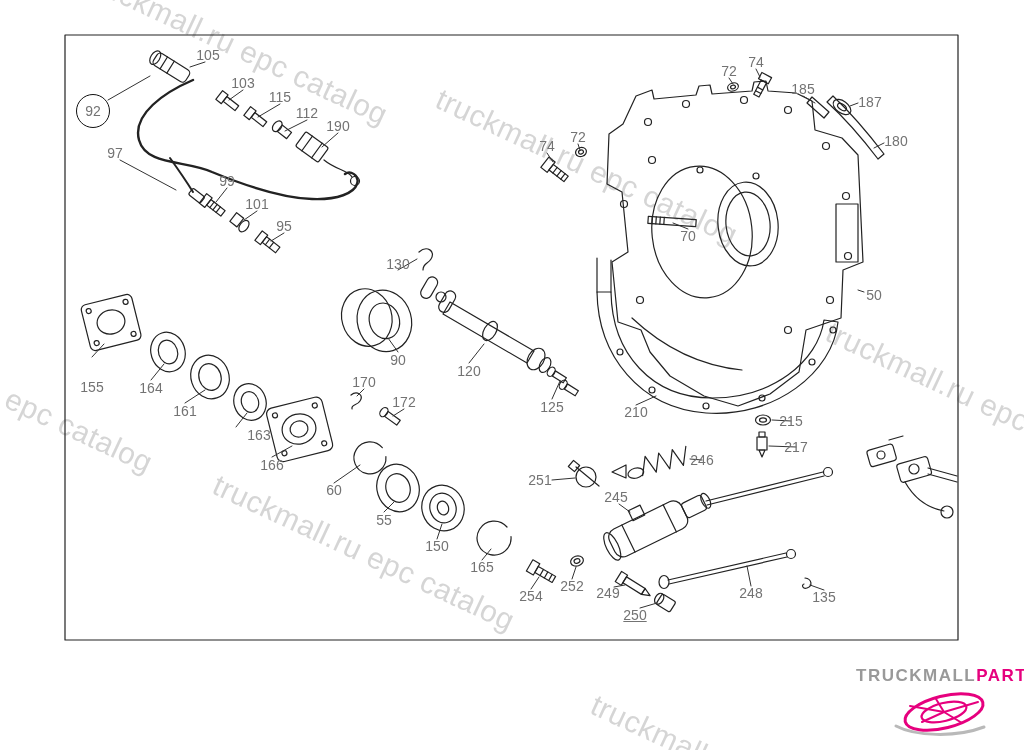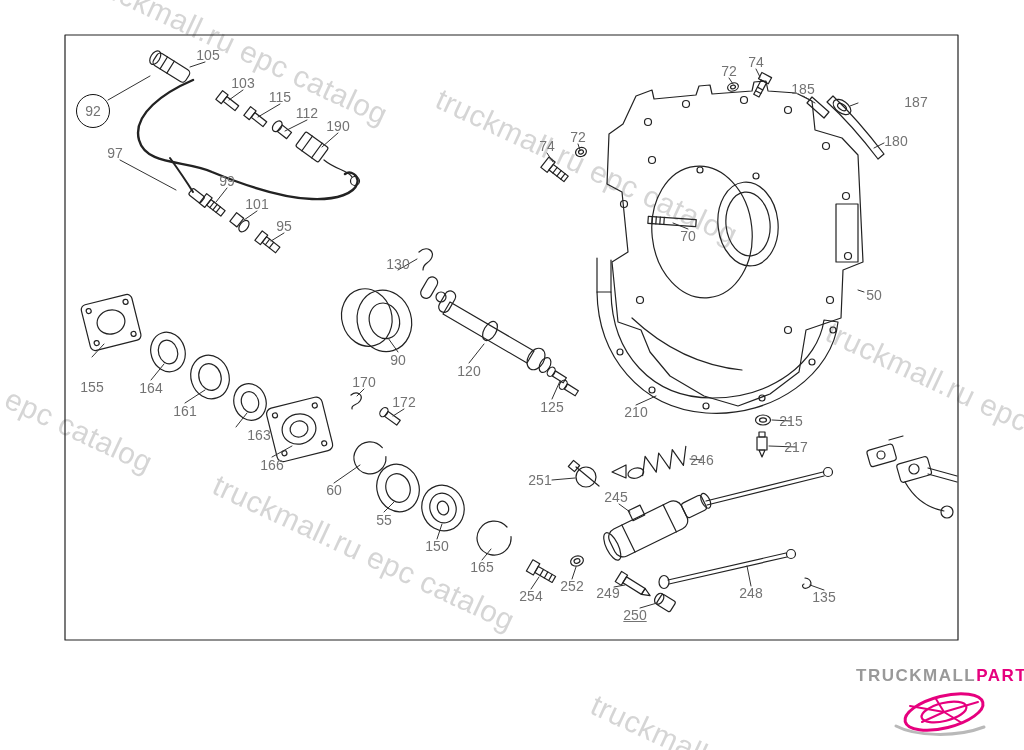--- a/index.html
+++ b/index.html
@@ -407,20 +407,20 @@
     <span class="part-label" style="left: 702px; top: 460px;">246</span>
     <span class="part-label" style="left: 636px; top: 412px;">210</span>
     <span class="part-label" style="left: 791px; top: 421px;">215</span>
     <span class="part-label" style="left: 796px; top: 447px;">217</span>
     <span class="part-label" style="left: 688px; top: 236px;">70</span>
     <span class="part-label" style="left: 729px; top: 71px;">72</span>
     <span class="part-label" style="left: 756px; top: 62px;">74</span>
     <span class="part-label" style="left: 578px; top: 137px;">72</span>
     <span class="part-label" style="left: 547px; top: 146px;">74</span>
     <span class="part-label" style="left: 803px; top: 89px;">185</span>
-    <span class="part-label" style="left: 916px; top: 102px;">187</span>
+    <span class="part-label" style="left: 870px; top: 102px;">187</span>
     <span class="part-label" style="left: 896px; top: 141px;">180</span>
     <span class="part-label" style="left: 874px; top: 295px;">50</span>
   </div>
 
 <div class="layer" id="logo-layer">
   <div class="logo-text"><span>TRUCKMALL</span><span class="pink">PARTS</span></div>
 </div>
 
 </body></html>

